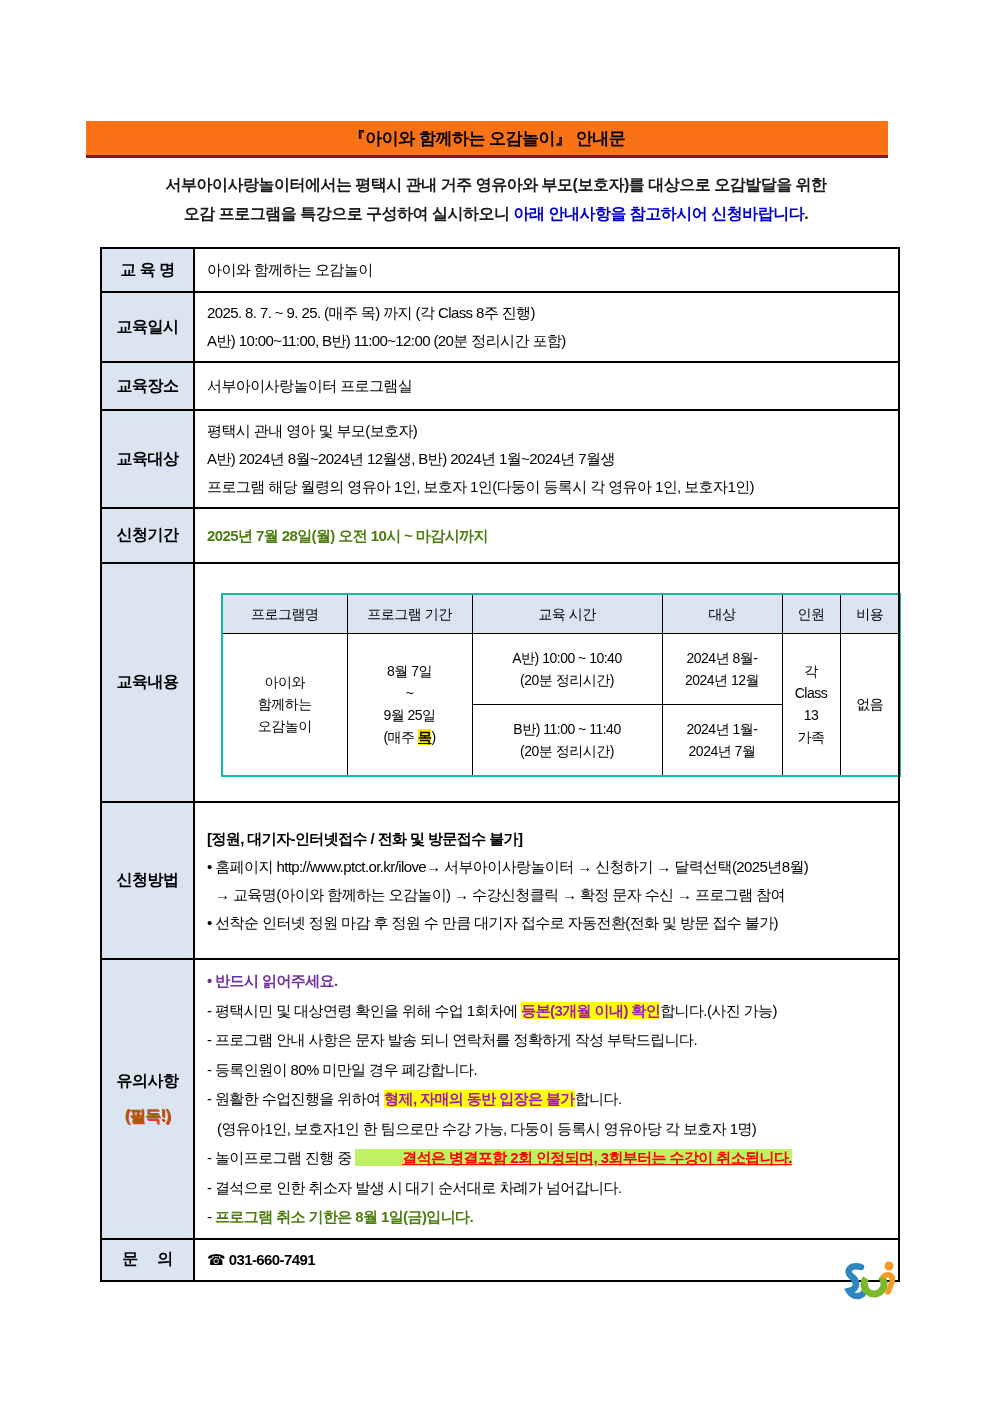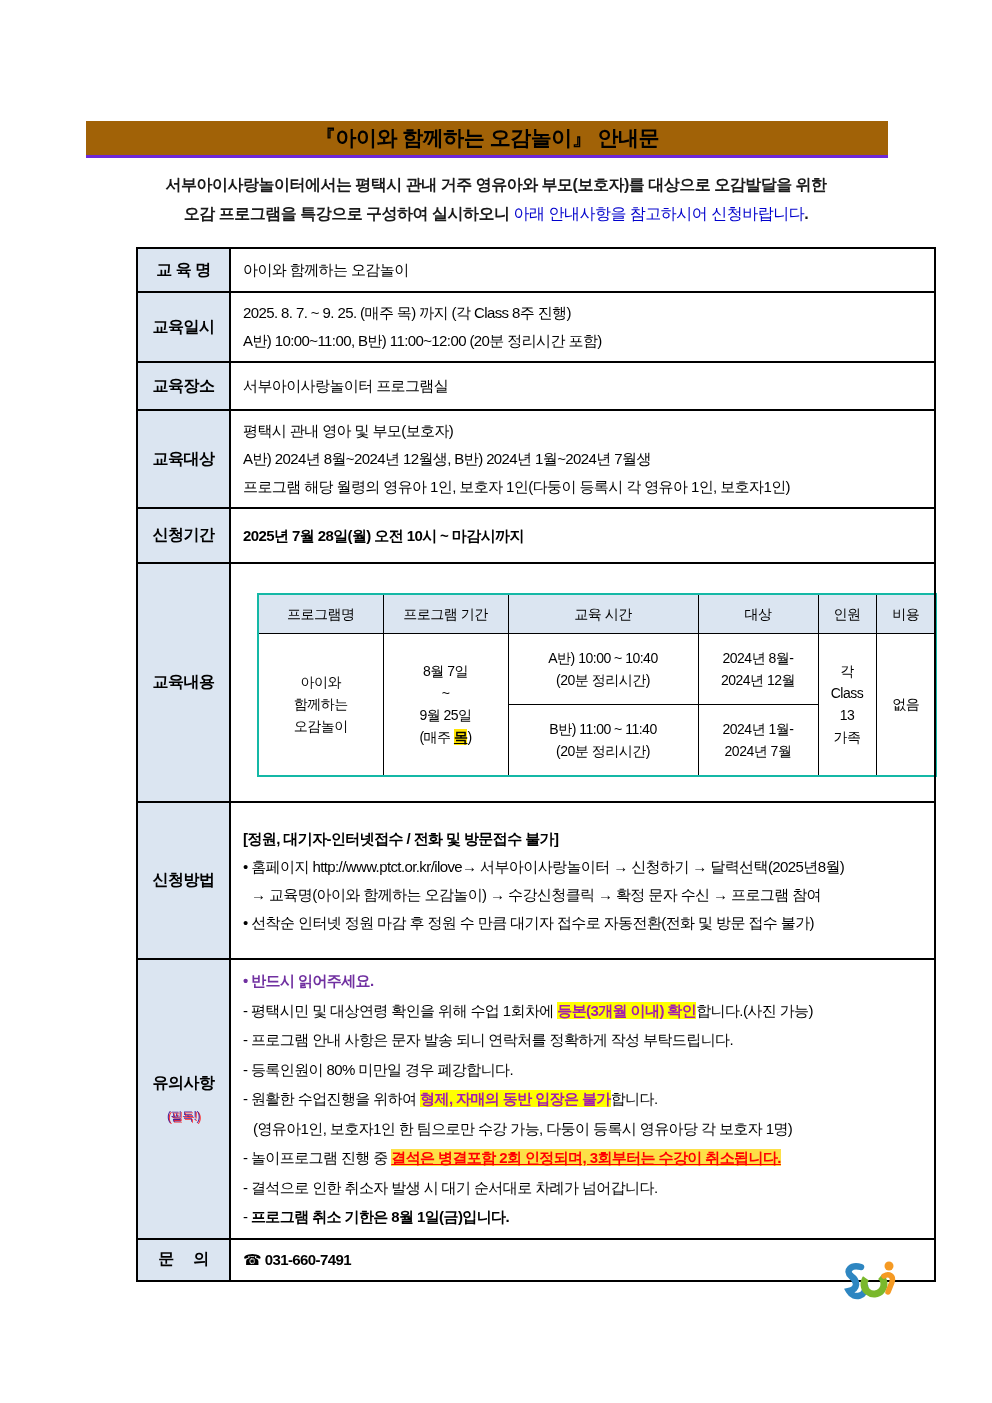--- a/index.html
+++ b/index.html
@@ -1,45 +1,45 @@
 <!DOCTYPE html>
 <html><head>
 <meta charset="utf-8">
 <style>
   html,body{margin:0;padding:0;background:#ffffff;}
   body{width:992px;height:1403px;font-family:"Liberation Sans","DejaVu Sans",sans-serif;color:#000;}
   .page{position:relative;width:992px;height:1403px;overflow:hidden;background:#fff;}
 
   .title-bar{
     position:absolute;left:86px;top:121px;width:802px;height:34px;
-    background:#a16207;border-bottom:3px solid #6d28d9;
+    background:#f97316;border-bottom:3px solid #7f1d1d;
     display:flex;align-items:center;justify-content:center;
-    font-size:21px;font-weight:bold;letter-spacing:-0.5px;
+    font-size:17px;font-weight:bold;letter-spacing:-0.5px;
   }
   .intro{
     position:absolute;left:66px;top:170px;width:860px;
     text-align:center;font-size:16px;line-height:29px;letter-spacing:-0.5px;font-weight:bold;color:#1a1a1a;
   }
-  .intro .em{color:#0000cc;font-weight:normal;text-align:right;}
+  .intro .em{color:#0000cc;font-weight:bold;text-align:right;}
 
   table.main{
     position:absolute;left:100px;top:247px;width:800px;
-    border-collapse:collapse;table-layout:fixed;margin-left:36px;
+    border-collapse:collapse;table-layout:fixed;
   }
   table.main{border:2px solid #000;}
   table.main > tbody > tr > td{border:2px solid #000;vertical-align:middle;}
   td.lbl{
     width:89px;background:#dbe5f1;text-align:center;
     font-weight:bold;font-size:16px;letter-spacing:-0.5px;
   }
   td.val{padding:6px 10px 6px 12px;font-size:15px;line-height:28px;letter-spacing:-0.6px;}
   tr.r-name{height:44px;} tr.r-schedule{height:70px;} tr.r-place{height:48px;}
   tr.r-target{height:92px;} tr.r-period{height:55px;} tr.r-content{height:239px;}
   tr.r-apply{height:157px;} tr.r-notice{height:263px;} tr.r-contact{height:42px;}
-  .red-bold{color:#000000;font-weight:bold;}
+  .red-bold{color:#4d7c0f;font-weight:bold;}
 
   table.inner{
     border-collapse:collapse;table-layout:fixed;margin:4px 0 0 14px;width:678px;
     border:2px solid #14b8a6;
   }
   table.inner th, table.inner td{
     border:1px solid #000;text-align:center;vertical-align:middle;
     font-size:14px;line-height:22px;letter-spacing:-0.5px;padding:4px 2px;
   }
   table.inner th{background:#dbe5f1;font-weight:normal;height:30px;}
@@ -47,24 +47,24 @@
   .hl-y{background:#ffe400;font-weight:bold;text-decoration:underline;}
   .note{margin:12px 0 0 4px;font-size:15px;font-weight:bold;letter-spacing:-0.8px;}
 
   .apply-head{font-weight:bold;}
   .apply-line{white-space:nowrap;}
   .apply-indent{padding-left:8px;}
   .line{display:block;}
   .nowrap{white-space:nowrap;}
 
   .notice-lbl{display:flex;flex-direction:column;gap:14px;align-items:center;text-align:right;}
-  .pildok{color:#4c1d95;font-size:12px;font-weight:normal;text-shadow:1px 1px 0 #ff2a2a;}
+  .pildok{color:#a16207;font-size:16px;font-weight:bold;text-shadow:1px 1px 0 #ff2a2a;}
   .purple{color:#7030a0;font-weight:bold;}
   .hl{background:#ffff00;color:#a21caf;font-weight:bold;}
-  .hl-u{background:#fde047;color:#ff0000;font-weight:bold;text-decoration:underline;}
+  .hl-u{background:#bef264;color:#ff0000;font-weight:bold;text-decoration:underline;padding-left:47px;}
   .notice-body .line{line-height:29.5px;}
   .indent1{padding-left:10px;}
 
   .footer{
     position:absolute;top:1258px;right:92px;
     display:flex;align-items:center;gap:8px;
   }
   .footer .org{display:flex;flex-direction:column;line-height:1.05;}
   .org-ko{font-size:23px;font-weight:bold;color:#595959;letter-spacing:-1px;}
   .org-en{font-size:9.5px;color:#7f7f7f;font-weight:bold;letter-spacing:0.2px;margin-top:2px;}

